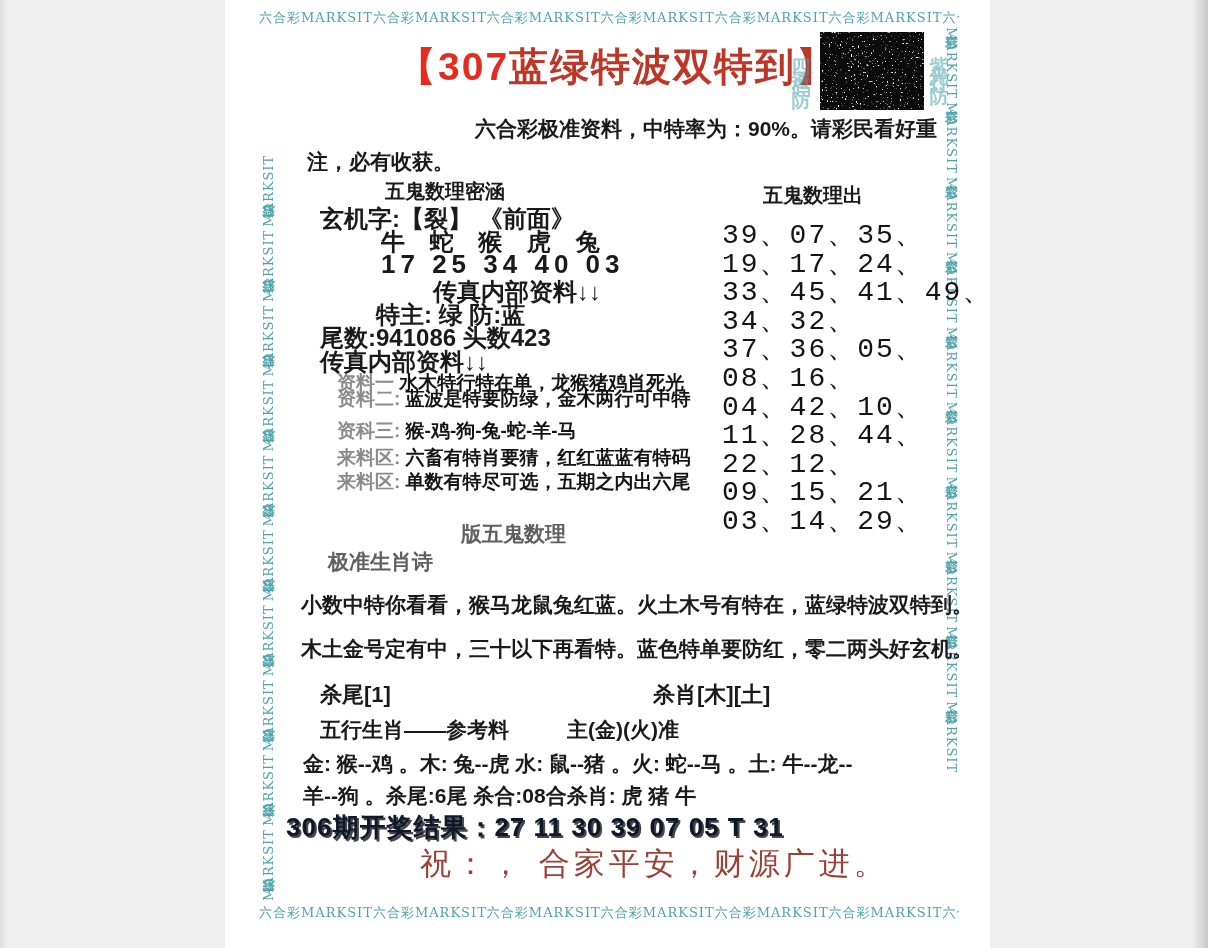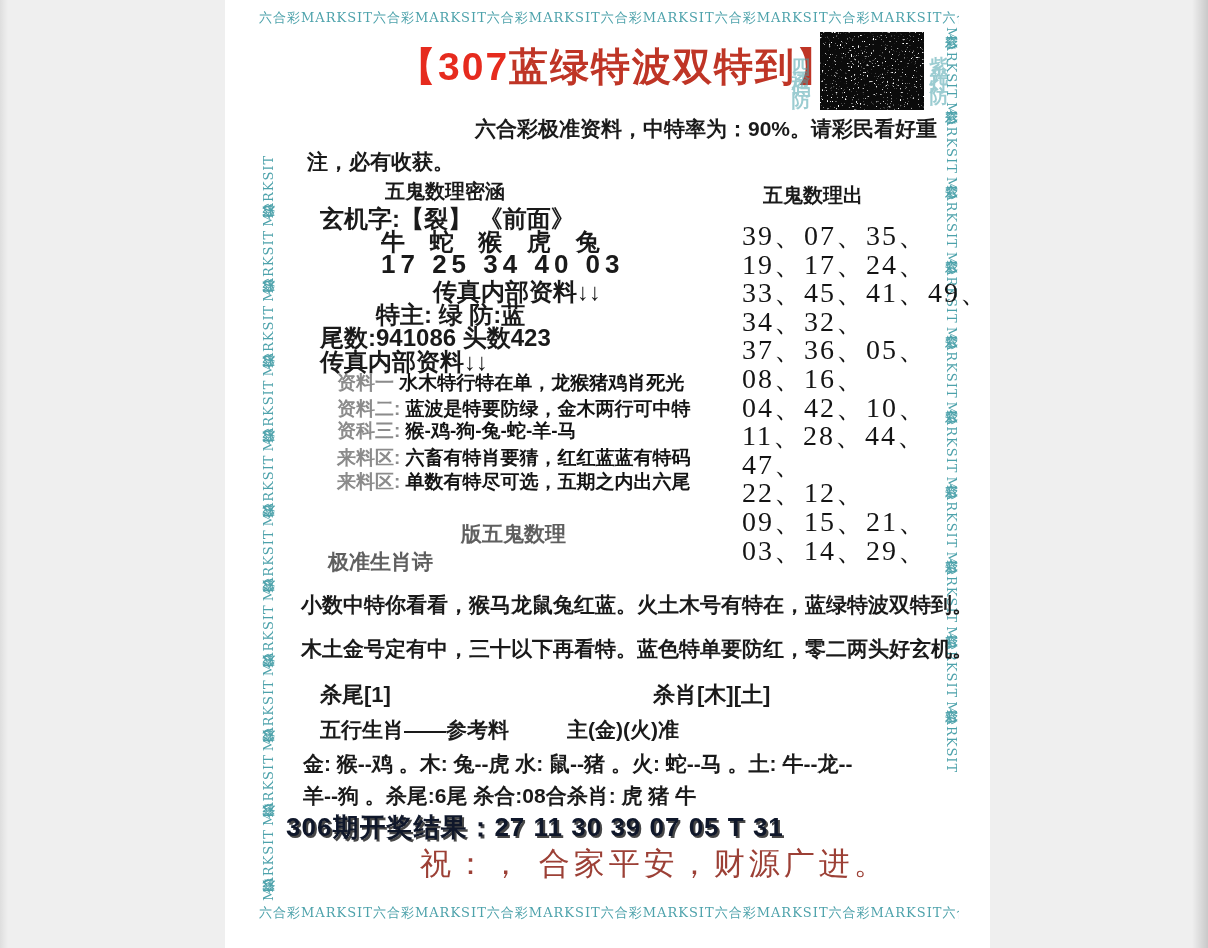--- a/index.html
+++ b/index.html
@@ -45,22 +45,22 @@
   .lc-tails{left:95px;top:322px;}
   .lc-fax-l{left:95px;top:346px;}
   .info-row{position:absolute;left:95px;white-space:nowrap;font-size:19px;margin-left:17px;}
   .info-row .lbl{color:#8b8b8b;font-weight:700;}
   .info-row .txt{color:#141414;font-weight:700;}
   .faded{position:absolute;color:#5f5f5f;font-weight:700;font-size:21px;
     filter:blur(0.4px);white-space:nowrap;}
 
   
   .rc-heading{left:538px;top:182px;font-size:20px;}
-  .num-col{position:absolute;left:497px;top:222px;font-family:Liberation Serif, serif;
-    font-size:28px;line-height:28.6px;letter-spacing:2px;color:#141414;white-space:nowrap;margin-left:20px;}
+  .num-col{position:absolute;left:497px;top:222px;font-family:Liberation Mono, monospace;
+    font-size:28px;line-height:28.6px;letter-spacing:2px;color:#141414;white-space:nowrap;}
 
   
   .poem{position:absolute;left:76px;width:648px;font-size:21px;font-weight:700;
     color:#1a1a1a;white-space:nowrap;}
 
   
   .kills{font-size:22px;}
   .ref{font-size:21px;}
   .result-line{position:absolute;left:61px;top:810px;font-size:26px;font-weight:800;
     color:#0f172a;letter-spacing:1px;white-space:nowrap;
@@ -99,39 +99,38 @@
     <div class="hei lc-heading">五鬼数理密涵</div>
     <div class="hei lc-mystery">玄机字:【裂】 《前面》</div>
     <div class="hei lc-zodiac">牛 蛇 猴 虎 兔</div>
     <div class="hei lc-nums">17 25 34 40 03</div>
     <div class="hei lc-fax-c">传真内部资料↓↓</div>
     <div class="hei lc-special">特主: 绿 防:蓝</div>
     <div class="hei lc-tails">尾数:941086 头数423</div>
     <div class="hei lc-fax-l">传真内部资料↓↓</div>
 
     <div class="info-row" style="top:370px"><span class="lbl">资料一</span> <span class="txt">水木特行特在单，龙猴猪鸡肖死光</span></div>
-    <div class="info-row" style="top:396px"><span class="lbl">资料二:</span> <span class="txt">蓝波是特要防绿，金木两行可中特</span></div>
+    <div class="info-row" style="top:386px"><span class="lbl">资料二:</span> <span class="txt">蓝波是特要防绿，金木两行可中特</span></div>
     <div class="info-row" style="top:418px"><span class="lbl">资科三:</span> <span class="txt">猴-鸡-狗-兔-蛇-羊-马</span></div>
     <div class="info-row" style="top:445px"><span class="lbl">来料区:</span> <span class="txt">六畜有特肖要猜，红红蓝蓝有特码</span></div>
     <div class="info-row" style="top:469px"><span class="lbl">来料区:</span> <span class="txt">单数有特尽可选，五期之内出六尾</span></div>
 
     <div class="faded" style="left:236px;top:520px">版五鬼数理</div>
     <div class="faded" style="left:103px;top:548px">极准生肖诗</div>
 
     <div class="hei rc-heading">五鬼数理出</div>
     <div class="num-col">
       <div>39、07、35、</div>
       <div>19、17、24、</div>
       <div>33、45、41、49、</div>
       <div>34、32、</div>
       <div>37、36、05、</div>
       <div>08、16、</div>
       <div>04、42、10、</div>
       <div>11、28、44、</div>
-      <div>47、</div>
       <div>22、12、</div>
       <div>09、15、21、</div>
       <div>03、14、29、</div>
     </div>
 
     <div class="poem" style="top:591px">小数中特你看看，猴马龙鼠兔红蓝。火土木号有特在，蓝绿特波双特到。</div>
     <div class="poem" style="top:635px">木土金号定有中，三十以下再看特。蓝色特单要防红，零二两头好玄机。</div>
 
     <div class="hei kills" style="left:95px;top:680px">杀尾[1]</div>
     <div class="hei kills" style="left:428px;top:680px">杀肖[木][土]</div>

